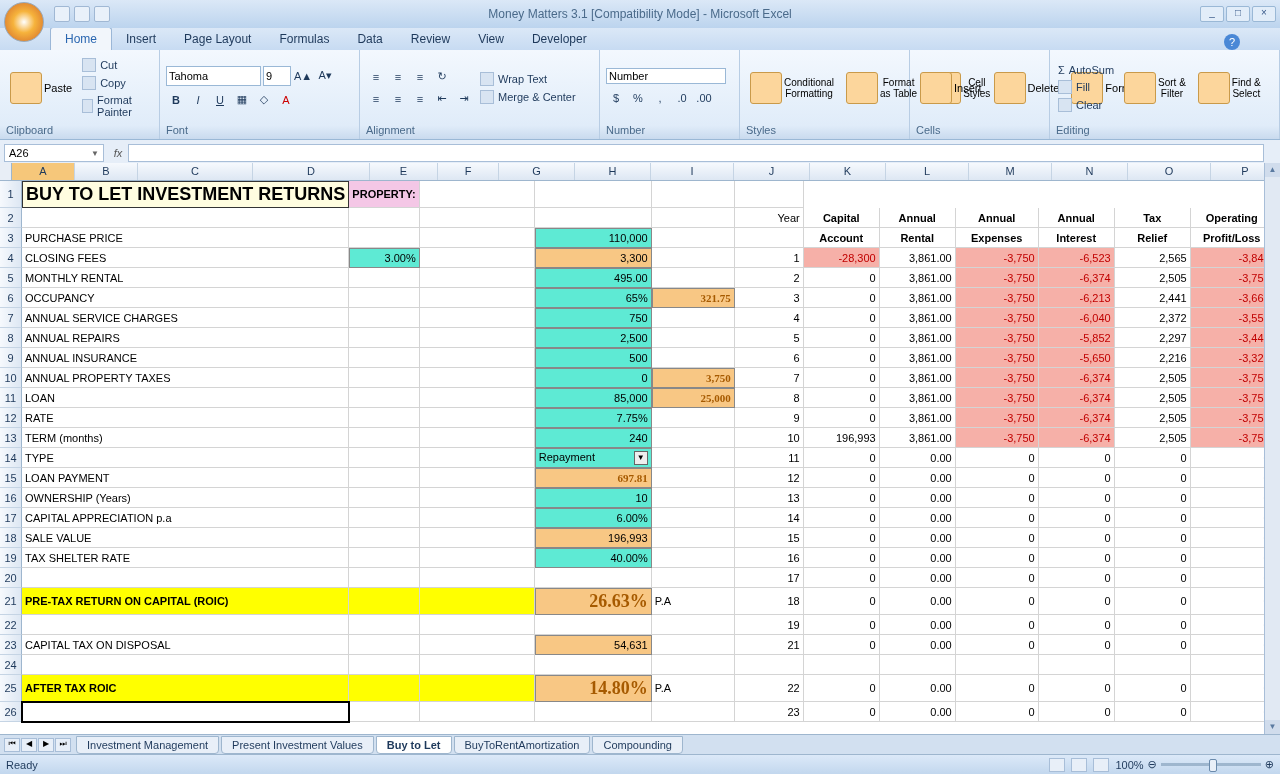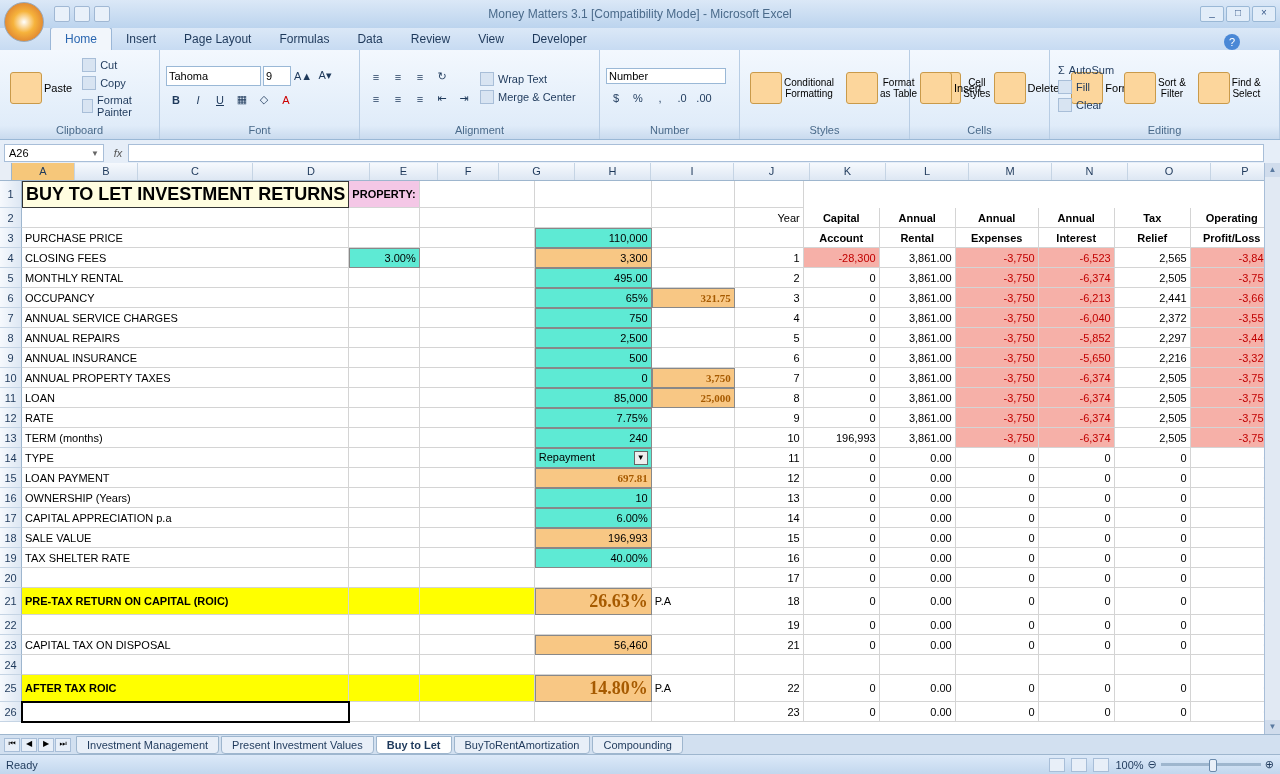--- a/index.html
+++ b/index.html
@@ -17,21 +17,21 @@
 
 .ribbon-tabs { height: 22px; background: linear-gradient(#dbe8f7,#c7dbf2); display: flex; padding-left: 50px; align-items: end; }
 .rtab { padding: 4px 14px; color: #1e395b; font-size: 12px; cursor: default; }
 .rtab.active { background: #f2f6fb; border: 1px solid #9bb7d7; border-bottom: none; border-radius: 3px 3px 0 0; color: #2a66b0; }
 .help-icon { margin-left: auto; margin-right: 40px; width: 16px; height: 16px; background: #4a88d6; border-radius: 50%; color: #fff; text-align: center; line-height: 16px; font-size: 11px; }
 
 
 .ribbon { height: 90px; background: linear-gradient(#f3f8fe,#e0ecf9 85%,#c9daee); border-bottom: 1px solid #9ab8d6; display: flex; }
 .rgroup { border-right: 1px solid #b8cde4; padding: 2px 6px; display: flex; flex-direction: column; height: 100%; }
 .rgroup-body { flex: 1; display: flex; gap: 4px; align-items: center; }
-.rgroup-label { text-align: center; color: #4a6a8a; font-size: 11px; padding: 1px 0; }
+.rgroup-label { color: #4a6a8a; font-size: 11px; padding: 1px 0; }
 .rbtn-big { display: flex; flex-direction: row; align-items: center; gap: 2px; padding: 2px 4px; }
 .rbtn-big .ico { width: 32px; height: 32px; background: #fcd69c; border: 1px solid #c99a4a; border-radius: 3px; }
 .rbtn-small { display: flex; align-items: center; gap: 4px; font-size: 11px; color: #1e395b; padding: 1px 2px; }
 .rbtn-small .ico { width: 14px; height: 14px; background: #d8e4f2; border: 1px solid #a8bed8; }
 .rcol { display: flex; flex-direction: column; gap: 2px; }
 .rinput { font-size: 11px; border: 1px solid #9ab8d6; padding: 1px 2px; background: #fff; }
 .rrow { display: flex; gap: 2px; }
 .rbtn-icon { width: 20px; height: 20px; border: 1px solid transparent; display: flex; align-items: center; justify-content: center; font-size: 11px; color: #1e395b; }
 
 
@@ -633,21 +633,21 @@
           <div class="cell cI r">0</div>
           <div class="cell cJ r">0</div>
           <div class="cell cK r">0</div>
           <div class="cell cL r">0</div>
         </div>
         <div class="row">
           <div class="rowhead">23</div>
           <div class="cell cA">CAPITAL TAX ON DISPOSAL</div>
           <div class="cell cB"></div>
           <div class="cell cC"></div>
-          <div class="cell cD orange-calc r">56,460</div>
+          <div class="cell cD orange-calc r">54,631</div>
           <div class="cell cE"></div>
           <div class="cell cF r">21</div>
           <div class="cell cG r">0</div>
           <div class="cell cH r">0.00</div>
           <div class="cell cI r">0</div>
           <div class="cell cJ r">0</div>
           <div class="cell cK r">0</div>
           <div class="cell cL r">0</div>
         </div>
         <div class="row">

